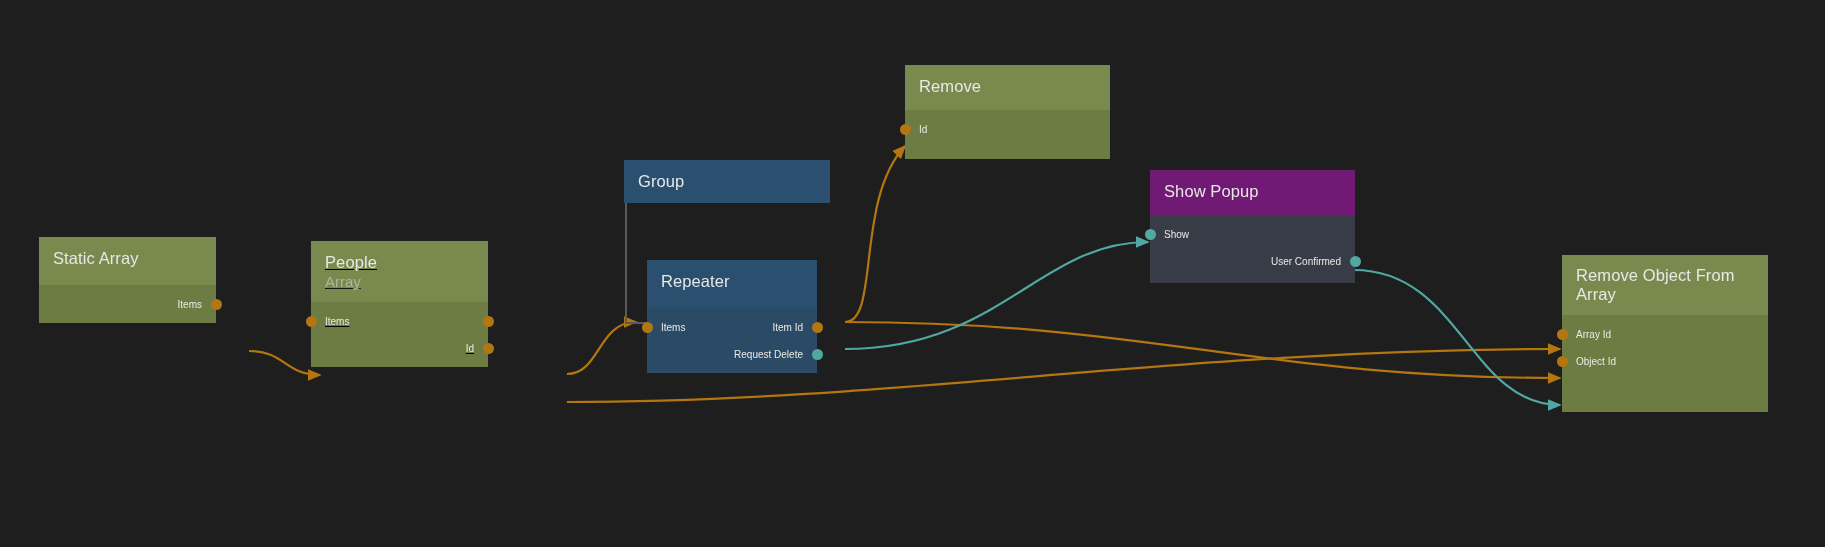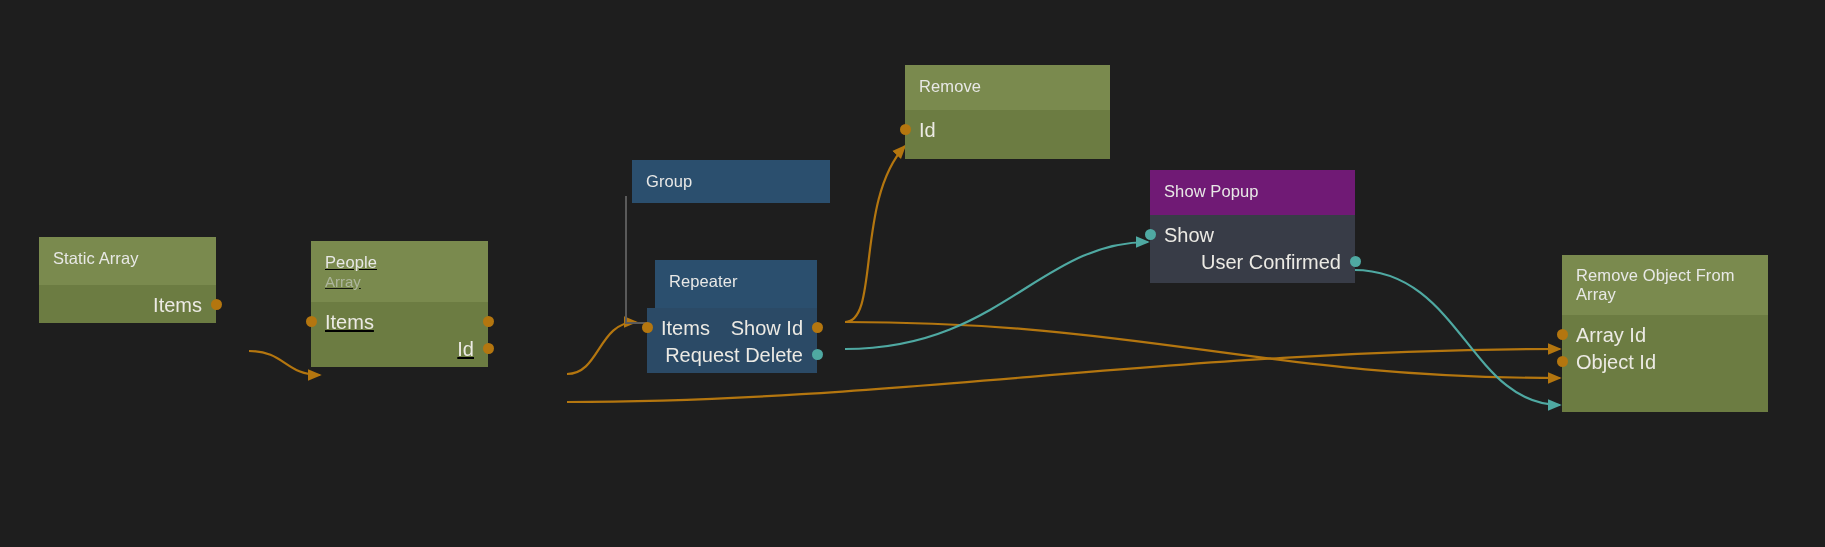--- a/index.html
+++ b/index.html
@@ -56,30 +56,30 @@
     position: relative;
     height: 27px;
     display: flex;
     align-items: center;
     box-sizing: border-box;
     padding: 0 14px;
   }
   .port-row.out { justify-content: flex-end; text-align: right; }
   .port-label {
     color: #eceae4;
-    font-size: 20px;
+    font-size: 10px;
     line-height: 18px;
     white-space: nowrap;
   }
 
   
   .node.green .node-header { background: #7a8a4e; }
   .node.green .node-body   { background: #6c7c42; }
   
-  .node.blue .node-header  { background: #2b4f6e; margin-left: 8px; }
+  .node.blue .node-header  { background: #2b4f6e; }
   .node.blue .node-body    { background: #2b4a66; }
   
   .node.slate .node-header { background: #701a75; }
   .node.slate .node-body   { background: #383c47; }
 
   
   .dot {
     position: absolute;
     width: 11px;
     height: 11px;
@@ -167,21 +167,21 @@
   </div>
 
   <div class="node blue" style="left:647px; top:260px; width:170px;">
     <div class="node-header" style="height:48px;">
       <div class="node-title">Repeater</div>
     </div>
     <div class="node-body" style="height:65px;">
       <div class="port-row">
         <span class="dot orange left"></span>
         <span class="port-label">Items</span>
-        <span class="port-label" style="margin-left:auto;">Show Id</span>
+        <span class="port-label" style="margin-left:auto;">Item Id</span>
         <span class="dot orange right"></span>
       </div>
       <div class="port-row out">
         <span class="port-label">Request Delete</span>
         <span class="dot teal right"></span>
       </div>
     </div>
   </div>
 
   <div class="node green" style="left:905px; top:65px; width:205px;">

